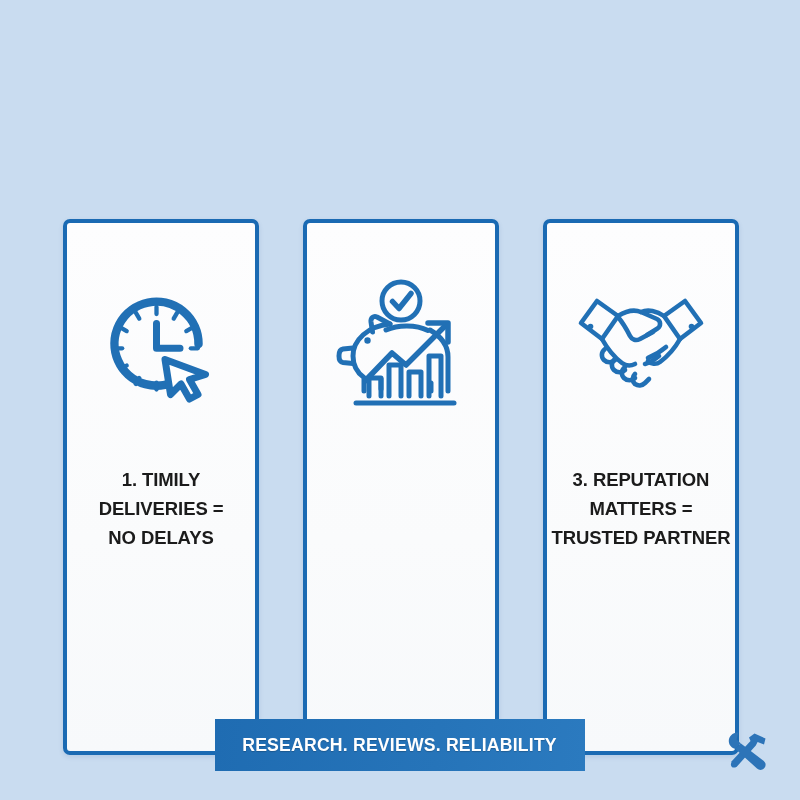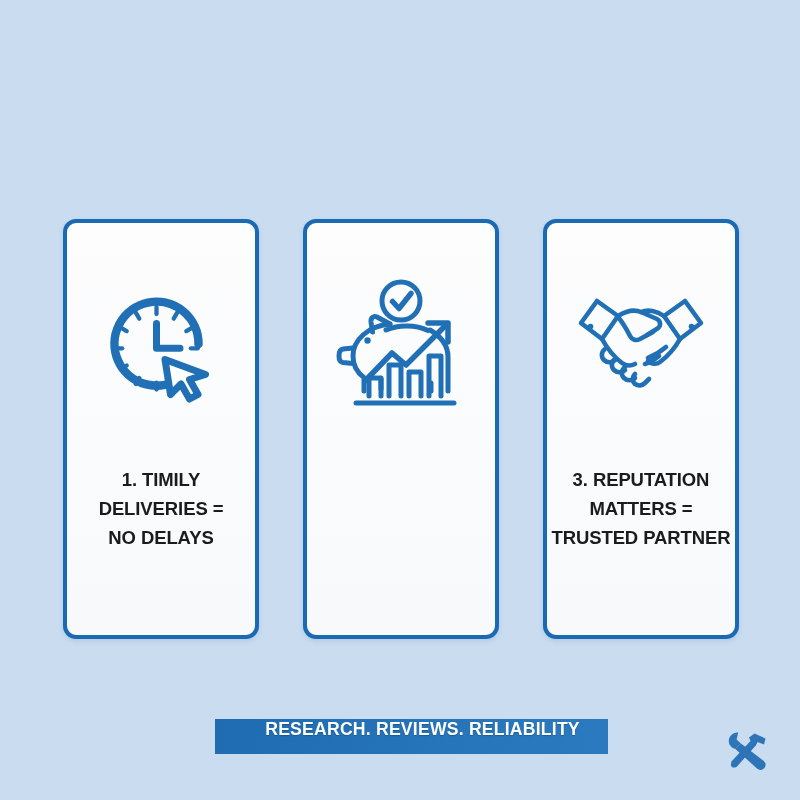--- a/index.html
+++ b/index.html
@@ -77,24 +77,24 @@
     left: 63px;
     top: 219px;
     width: 676px;
     height: 420px;
     display: flex;
     justify-content: space-between;
   }
   .card {
     position: relative;
     width: 196px;
-    height: 420px;
+    height: 536px;
     box-sizing: border-box;
     border: 4px solid #1a6ab3;
-    border-radius: 13px;
+    border-radius: 7px;
     background: linear-gradient(180deg, #fdfdfe 0%, #fafbfc 60%, #f7f9fb 100%);
     box-shadow: 0 2px 5px rgba(30,80,140,0.13);
     display: flex;
     flex-direction: column;
     align-items: center;
   }
   .card-icon {
     position: absolute;
     left: 0;
     right: 0;
@@ -118,26 +118,25 @@
     letter-spacing: -0.1px;
     white-space: pre-line;
   }
 
   
   .footer-banner {
     position: absolute;
     left: 215px;
     top: 719px;
     width: 370px;
-    height: 35px;
+    height: 52px;
     background: linear-gradient(95deg, #1f6cb2 0%, #2674b9 60%, #2b7abf 100%);
     display: flex;
-    align-items: flex-start;
-    justify-content: center;
-    padding-left: 23px;
+    align-items: center;
+    justify-content: center;
   }
   .footer-banner span {
     color: #ffffff;
     font-size: 18px;
     font-weight: bold;
     letter-spacing: 0.2px;
     text-shadow: 0 1px 1px rgba(0,0,0,0.2);
     transform: scaleX(0.98);
   }
   .tools-mark {

